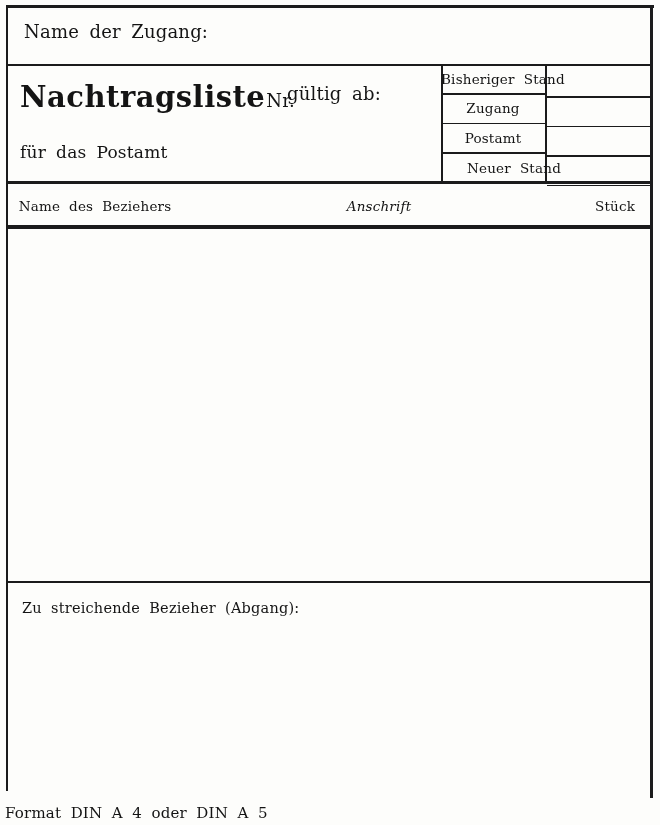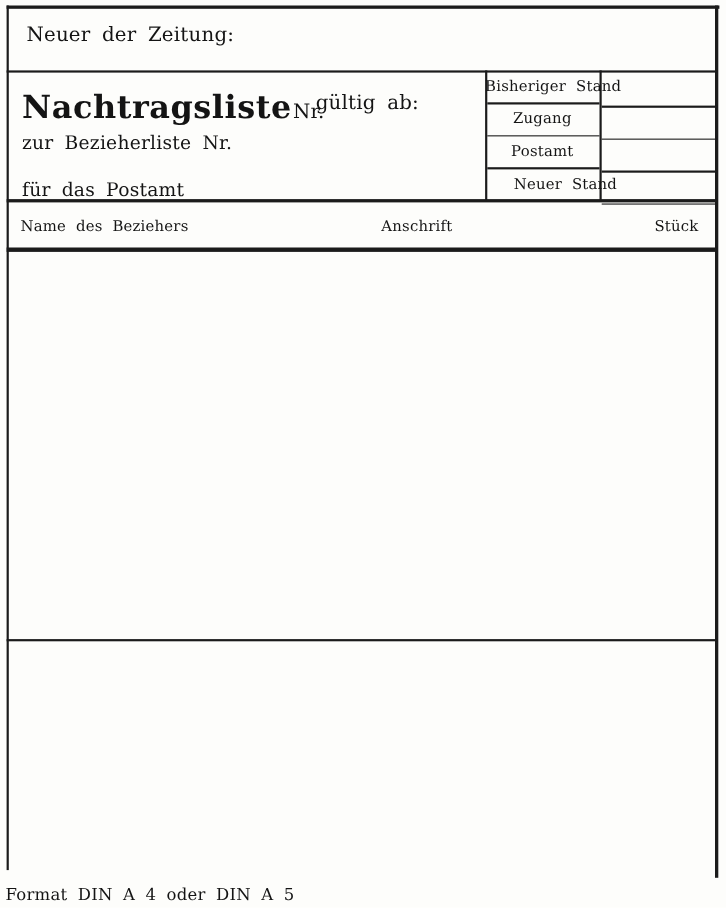--- a/index.html
+++ b/index.html
@@ -32,21 +32,21 @@
   
   .name-zeitung{left:24px;top:21px;font-size:18px;}
   .versendung{left:403px;top:25px;font-size:14.5px;}
 
   
   .title-row{left:20px;top:80px;display:flex;align-items:baseline;}
   .title-main{font-size:29px;font-weight:bold;letter-spacing:0.5px;}
   .title-nr{font-size:18px;margin-left:1px;}
   .gueltig{left:287px;top:83px;font-size:18px;}
   .line2{left:20px;top:120px;font-size:17px;}
-  .line3{left:20px;top:163px;font-size:17px;}
+  .line3{left:20px;top:142px;font-size:17px;}
 
   
   .mt-v1{left:441px;top:64px;width:1.5px;height:119px;}
   .mt-v2{left:545px;top:64px;width:1.5px;height:119px;}
   .mt-h{left:442.5px;width:102.5px;height:1.5px;}
   .mt-h.r1{top:93px;}
   .mt-h.r2{top:122.5px;}
   .mt-h.r3{top:152px;}
   .mt-hv{left:546.5px;width:105px;height:1.5px;}
   .mt-hv.r1{top:96px;}
@@ -60,21 +60,21 @@
   .mt-label.l4{top:160px;margin-left:21px;}
   .mt-value{position:absolute;left:547px;width:103px;height:26px;}
   .mt-value.v1{top:67px;}
   .mt-value.v2{top:98px;}
   .mt-value.v3{top:128px;}
   .mt-value.v4{top:158px;}
 
   
   .colhead{position:absolute;top:198px;font-size:13.5px;transform:translateX(-50%);white-space:nowrap;text-align:right;}
   .ch1{left:95px;}
-  .ch2{left:379px;}
+  .ch2{left:379px;font-style:italic;}
   .ch3{left:587px;margin-left:28px;}
 
   
   .sec-zugang{left:22px;top:246px;font-size:14.5px;}
   .sec-abgang{left:22px;top:600px;font-size:14.5px;}
 
   .entry-area{position:absolute;left:8px;width:642px;}
   .entry-zugang{top:270px;height:308px;}
   .entry-abgang{top:625px;height:160px;}
 
@@ -83,29 +83,28 @@
 </style>
 </head>
 <body>
 
 <div class="page">
 
   <div class="ln b-top"></div>
   <div class="ln b-left"></div>
   <div class="ln b-right"></div>
 
-  <span class="txt name-zeitung">Neuer der Zeitung:</span>
+  <span class="txt name-zeitung">Name der Zugang:</span>
   <div class="ln div1"></div>
 
   <div class="txt title-row">
     <span class="title-main">Nachtragsliste</span>
     <span class="title-nr">Nr.</span>
   </div>
   <span class="txt gueltig">gültig ab:</span>
-  <span class="txt line2">zur Bezieherliste Nr.</span>
   <span class="txt line3">für das Postamt</span>
 
   <div class="ln mt-v1"></div>
   <div class="ln mt-v2"></div>
   <div class="ln mt-h r1"></div>
   <div class="ln mt-h r2"></div>
   <div class="ln mt-h r3"></div>
   <div class="ln mt-hv r1"></div>
   <div class="ln mt-hv r2"></div>
   <div class="ln mt-hv r3"></div>
@@ -125,17 +124,18 @@
 
   <span class="colhead ch1">Name des Beziehers</span>
   <span class="colhead ch2">Anschrift</span>
   <span class="colhead ch3">Stück</span>
   <div class="ln div-header-thick"></div>
 
   <div class="entry-area entry-zugang"></div>
 
   <div class="ln div3"></div>
 
+  <span class="txt sec-abgang">Zu streichende Bezieher (Abgang):</span>
   <div class="entry-area entry-abgang"></div>
 
   <span class="txt footer">Format DIN A 4 oder DIN A 5</span>
 
 </div>
 
 </body></html>

